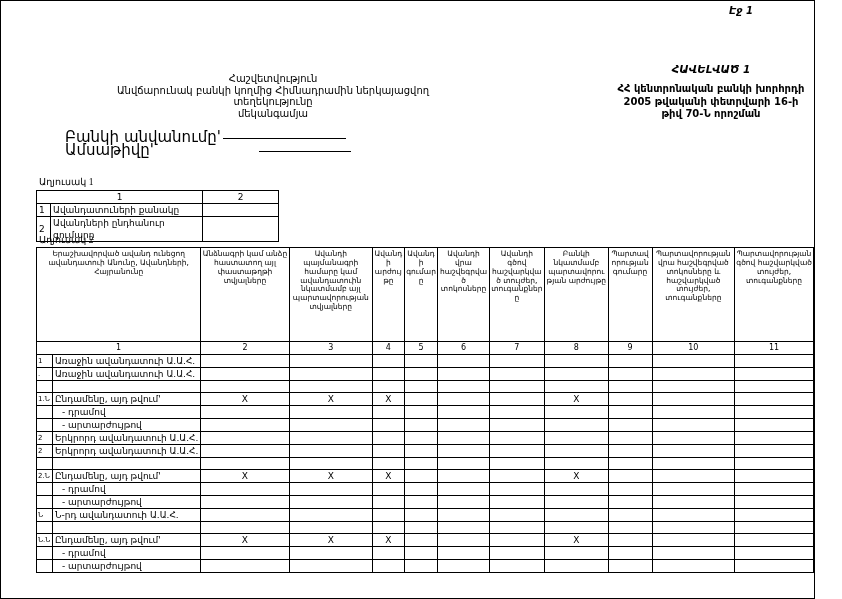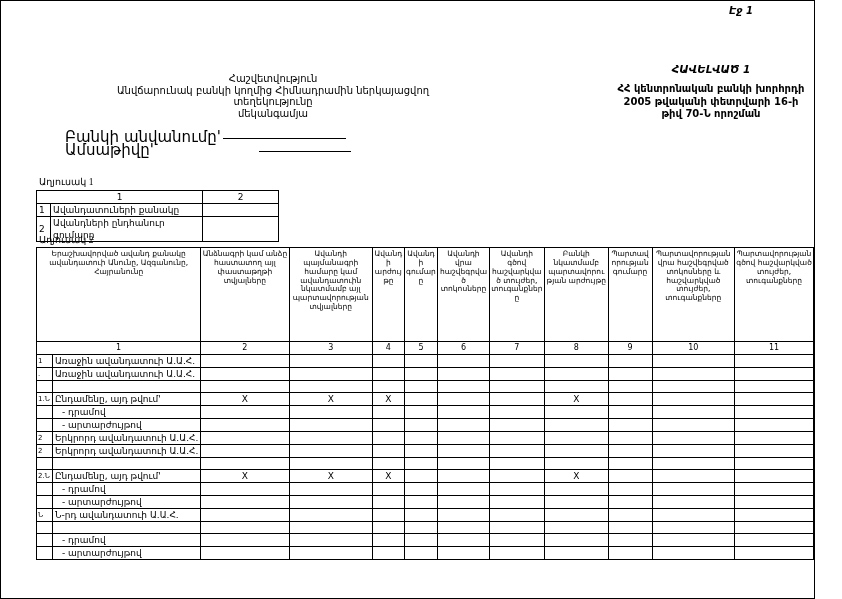--- a/index.html
+++ b/index.html
@@ -116,21 +116,21 @@
         <col style="width:35px">
         <col style="width:54px">
         <col style="width:58px">
       <col style="width:67px">
         <col style="width:46px">
         <col style="width:87px">
         <col style="width:83px">
     </colgroup>
     <thead>
       <tr>
-        <th colspan="2">Երաշխավորված ավանդ քանակը ավանդատուի Անունը, Ազգանունը, Հայրանունը</th>
+        <th colspan="2">Երաշխավորված ավանդ ունեցող ավանդատուի Անունը, Ավանդների, Հայրանունը</th>
         <th>Անձնագրի կամ անձը հաստատող այլ փաստաթղթի տվյալները</th>
         <th>Ավանդի պայմանագրի համարը կամ ավանդատուին նկատմամբ այլ պարտավորության տվյալները</th>
         <th>Ավանդի արժույթը</th>
         <th>Ավանդի գումարը</th>
         <th>Ավանդի վրա հաշվեգրված տոկոսները</th>
         <th>Ավանդի գծով հաշվարկված տույժեր, տուգանքները</th>
         <th>Բանկի նկատմամբ պարտավորության արժույթը</th>
         <th>Պարտավորության գումարը</th>
         <th>Պարտավորության վրա հաշվեգրված տոկոսները և հաշվարկված տույժեր, տուգանքները</th>
         <th>Պարտավորության գծով հաշվարկված տույժեր, տուգանքները</th>
@@ -340,20 +340,34 @@
           <td class="x"></td>
           <td class="x"></td>
           <td class="x"></td>
           <td class="x"></td>
           <td class="x"></td>
           <td class="x"></td>
           <td class="x"></td>
           <td class="x"></td>
         </tr>
         <tr>
+          <td class="num">Ն.Ն</td>
+          <td class="lbl">Ընդամենը, այդ թվում'</td>
+          <td class="x">X</td>
+          <td class="x">X</td>
+          <td class="x">X</td>
+          <td class="x"></td>
+          <td class="x"></td>
+          <td class="x"></td>
+          <td class="x">X</td>
+          <td class="x"></td>
+          <td class="x"></td>
+          <td class="x"></td>
+        </tr>
+        <tr>
           <td class="num"></td>
           <td class="lbl indent">- դրամով</td>
           <td class="x"></td>
           <td class="x"></td>
           <td class="x"></td>
           <td class="x"></td>
           <td class="x"></td>
           <td class="x"></td>
           <td class="x"></td>
           <td class="x"></td>

